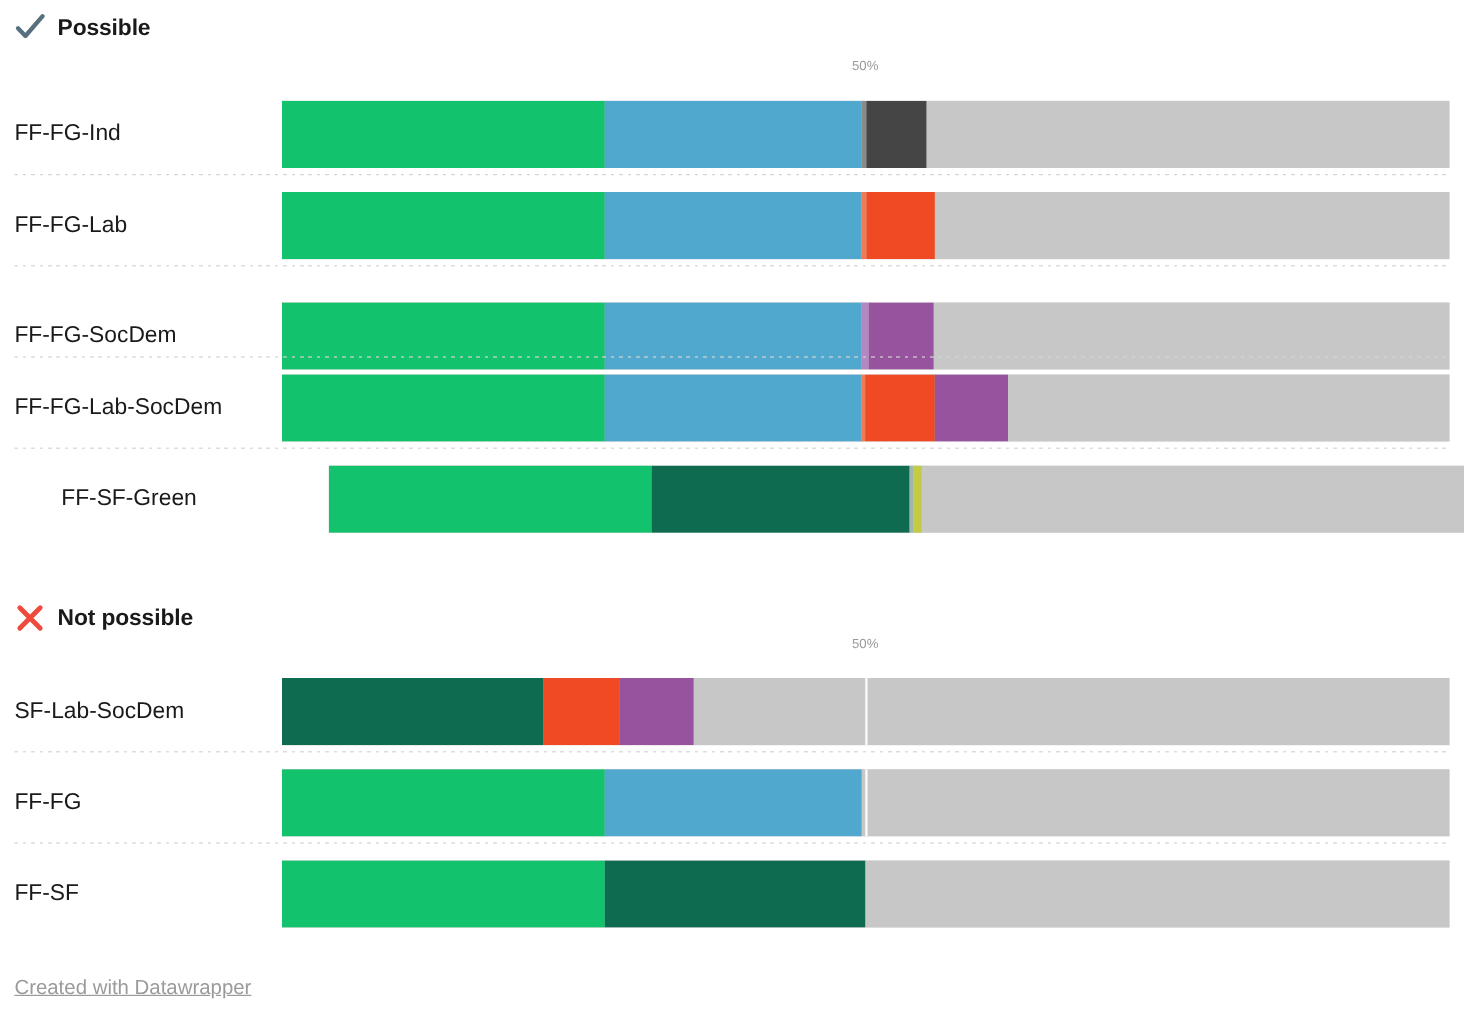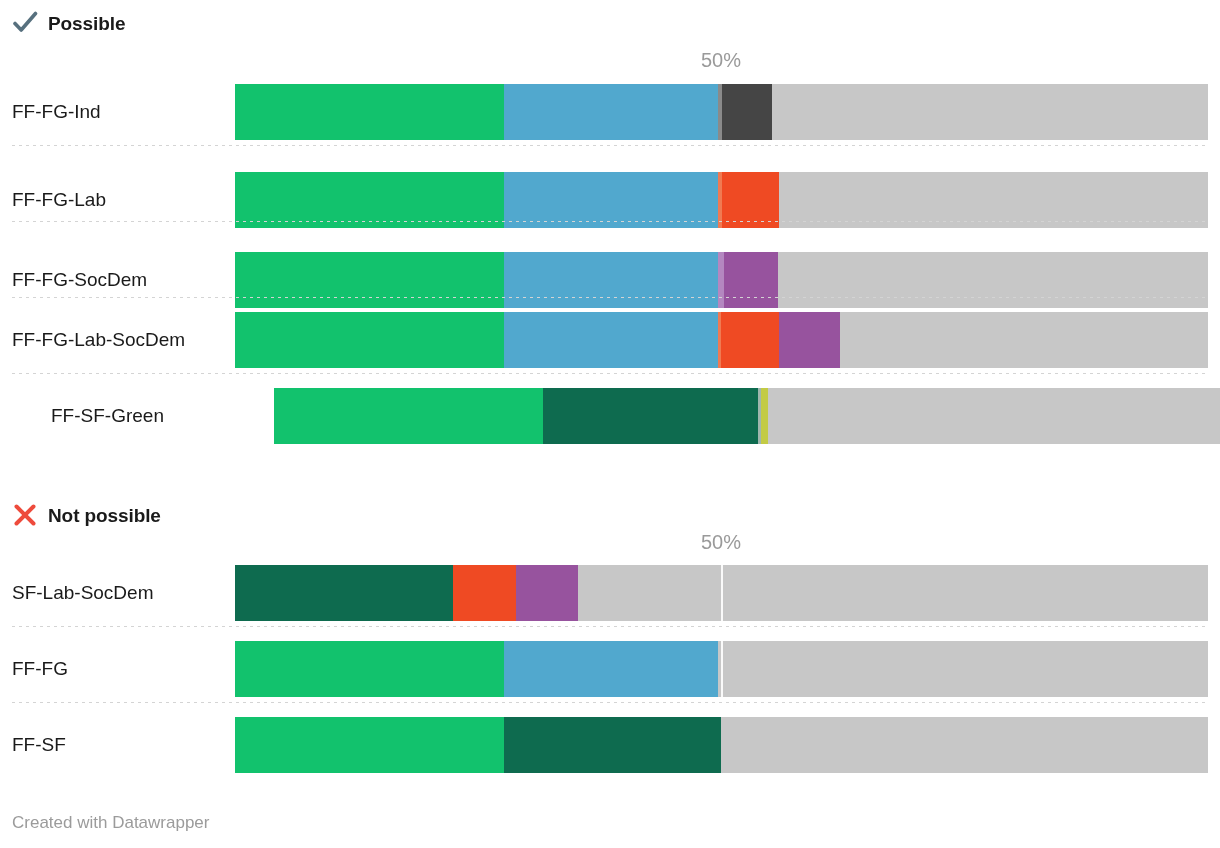--- a/index.html
+++ b/index.html
@@ -43,21 +43,21 @@
     font-size: 19px;
     font-weight: bold;
     color: #1a1a1a;
     letter-spacing: -0.1px;
     line-height: 1;
   }
 
   
   .axis-label {
     position: absolute;
-    font-size: 20px;
+    font-size: 11px;
     color: #9a9a9a;
     transform: translateX(-50%);
     white-space: nowrap;
   }
 
   
   .bar-row {
     position: absolute;
     left: 0;
     width: 1220px;
@@ -138,21 +138,21 @@
     <div class="row-label">FF-FG-Ind</div>
     <div class="bar-track">
       <div class="seg" style="left:0px;   width:269px; background:#12C26D;"></div>
       <div class="seg" style="left:269px; width:214px; background:#51A8CE;"></div>
       <div class="seg" style="left:483px; width:4px;   background:#8A8A8A;"></div>
       <div class="seg" style="left:487px; width:50px;  background:#454545;"></div>
     </div>
   </div>
   <div class="sep" style="top:145px;"></div>
 
-  <div class="bar-row" style="top:172px;">
+  <div class="bar-row" style="top:160px;">
     <div class="row-label">FF-FG-Lab</div>
     <div class="bar-track">
       <div class="seg" style="left:0px;   width:269px; background:#12C26D;"></div>
       <div class="seg" style="left:269px; width:214px; background:#51A8CE;"></div>
       <div class="seg" style="left:483px; width:4px;   background:#F07A52;"></div>
       <div class="seg" style="left:487px; width:57px;  background:#EF4A23;"></div>
     </div>
   </div>
   <div class="sep" style="top:221px;"></div>
 
@@ -222,15 +222,15 @@
   <div class="sep" style="top:702px;"></div>
 
   <div class="bar-row" style="top:717px;">
     <div class="row-label">FF-SF</div>
     <div class="bar-track">
       <div class="seg" style="left:0px;   width:269px; background:#12C26D;"></div>
       <div class="seg" style="left:269px; width:217px; background:#0E6B4F;"></div>
     </div>
   </div>
 
-  <div class="footer" style="top:813px;">Created with Datawrapper</div>
+  <div class="footer" style="top:813px;text-decoration:underline;">Created with Datawrapper</div>
 
 </div>
 
 </body></html>

